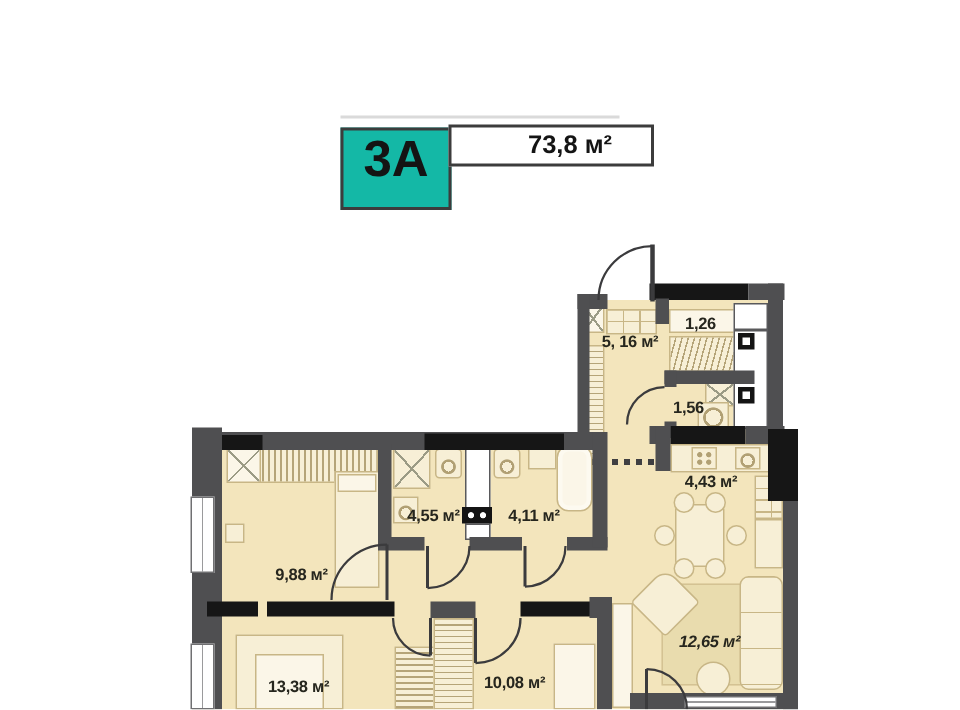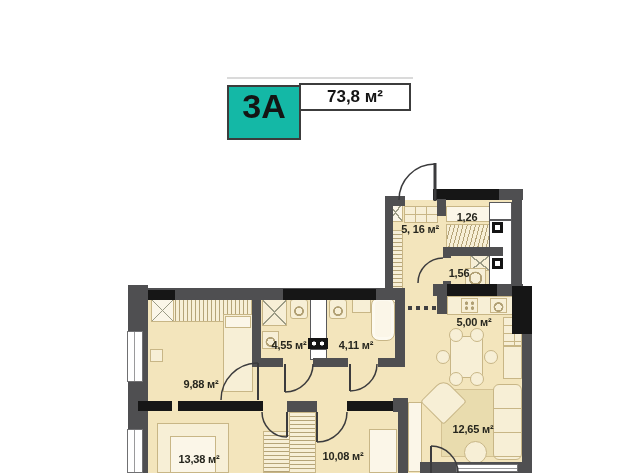--- a/index.html
+++ b/index.html
@@ -46,21 +46,21 @@
   .label{position:absolute;transform:translate(-50%,-50%);font-weight:bold;font-size:11px;line-height:1;
          color:#26261e;white-space:nowrap;letter-spacing:-0.2px;z-index:40;}
   
   .topline{position:absolute;left:227px;top:77px;width:186px;height:2px;background:#dadada;}
   .badge{position:absolute;left:227px;top:85px;display:flex;z-index:50;}
   .badge-green{width:70px;height:51px;background:#14b8a6;border:2px solid #3c3c3c;display:flex;
                align-items:flex-start;justify-content:center;font-size:34px;font-weight:bold;color:#141414;}
   .badge-right{display:flex;flex-direction:column;margin-left:-2px;}
   .badge-cell{width:108px;height:23.5px;background:#fff;border:2px solid #3c3c3c;display:flex;
               align-items:center;justify-content:center;font-weight:bold;font-size:17px;color:#141414;}
-  .badge-cell.bottom{margin-top:-2px;}
+  .badge-cell.bottom{margin-top:-2px;padding-left:25px;}
   .arcs{position:absolute;left:0;top:0;z-index:30;pointer-events:none;}
   .z1{z-index:1}.z2{z-index:2}.z3{z-index:3}.z4{z-index:4}.z5{z-index:5}
 </style>
 </head>
 <body>
 
 <div class="screen">
 
   <div class="topline"></div>
 
@@ -193,21 +193,21 @@
         <path d="M347,412 A30,30 0 0 1 317,442"></path>
         <path d="M317,412 L317,442" stroke-width="2"></path>
         <path d="M431,446 A27,27 0 0 1 458,473"></path>
         <path d="M431,446 L431,473" stroke-width="2"></path>
       </g>
     </svg>
 
     <div class="label" style="left:420px;top:229px;">5, 16 м²</div>
     <div class="label" style="left:467px;top:217px;">1,26</div>
     <div class="label" style="left:459px;top:273px;">1,56</div>
-    <div class="label" style="left:474px;top:322px;">5,00 м²</div>
+    <div class="label" style="left:474px;top:322px;">4,43 м²</div>
     <div class="label" style="left:289px;top:345px;">4,55 м²</div>
     <div class="label" style="left:356px;top:345px;">4,11 м²</div>
     <div class="label" style="left:201px;top:384px;">9,88 м²</div>
     <div class="label" style="left:199px;top:459px;">13,38 м²</div>
     <div class="label" style="left:343px;top:456px;">10,08 м²</div>
-    <div class="label" style="left:473px;top:429px;">12,65 м²</div>
+    <div class="label" style="left:473px;top:429px;font-style:italic;">12,65 м²</div>
   </div>
 </div>
 
 </body></html>

